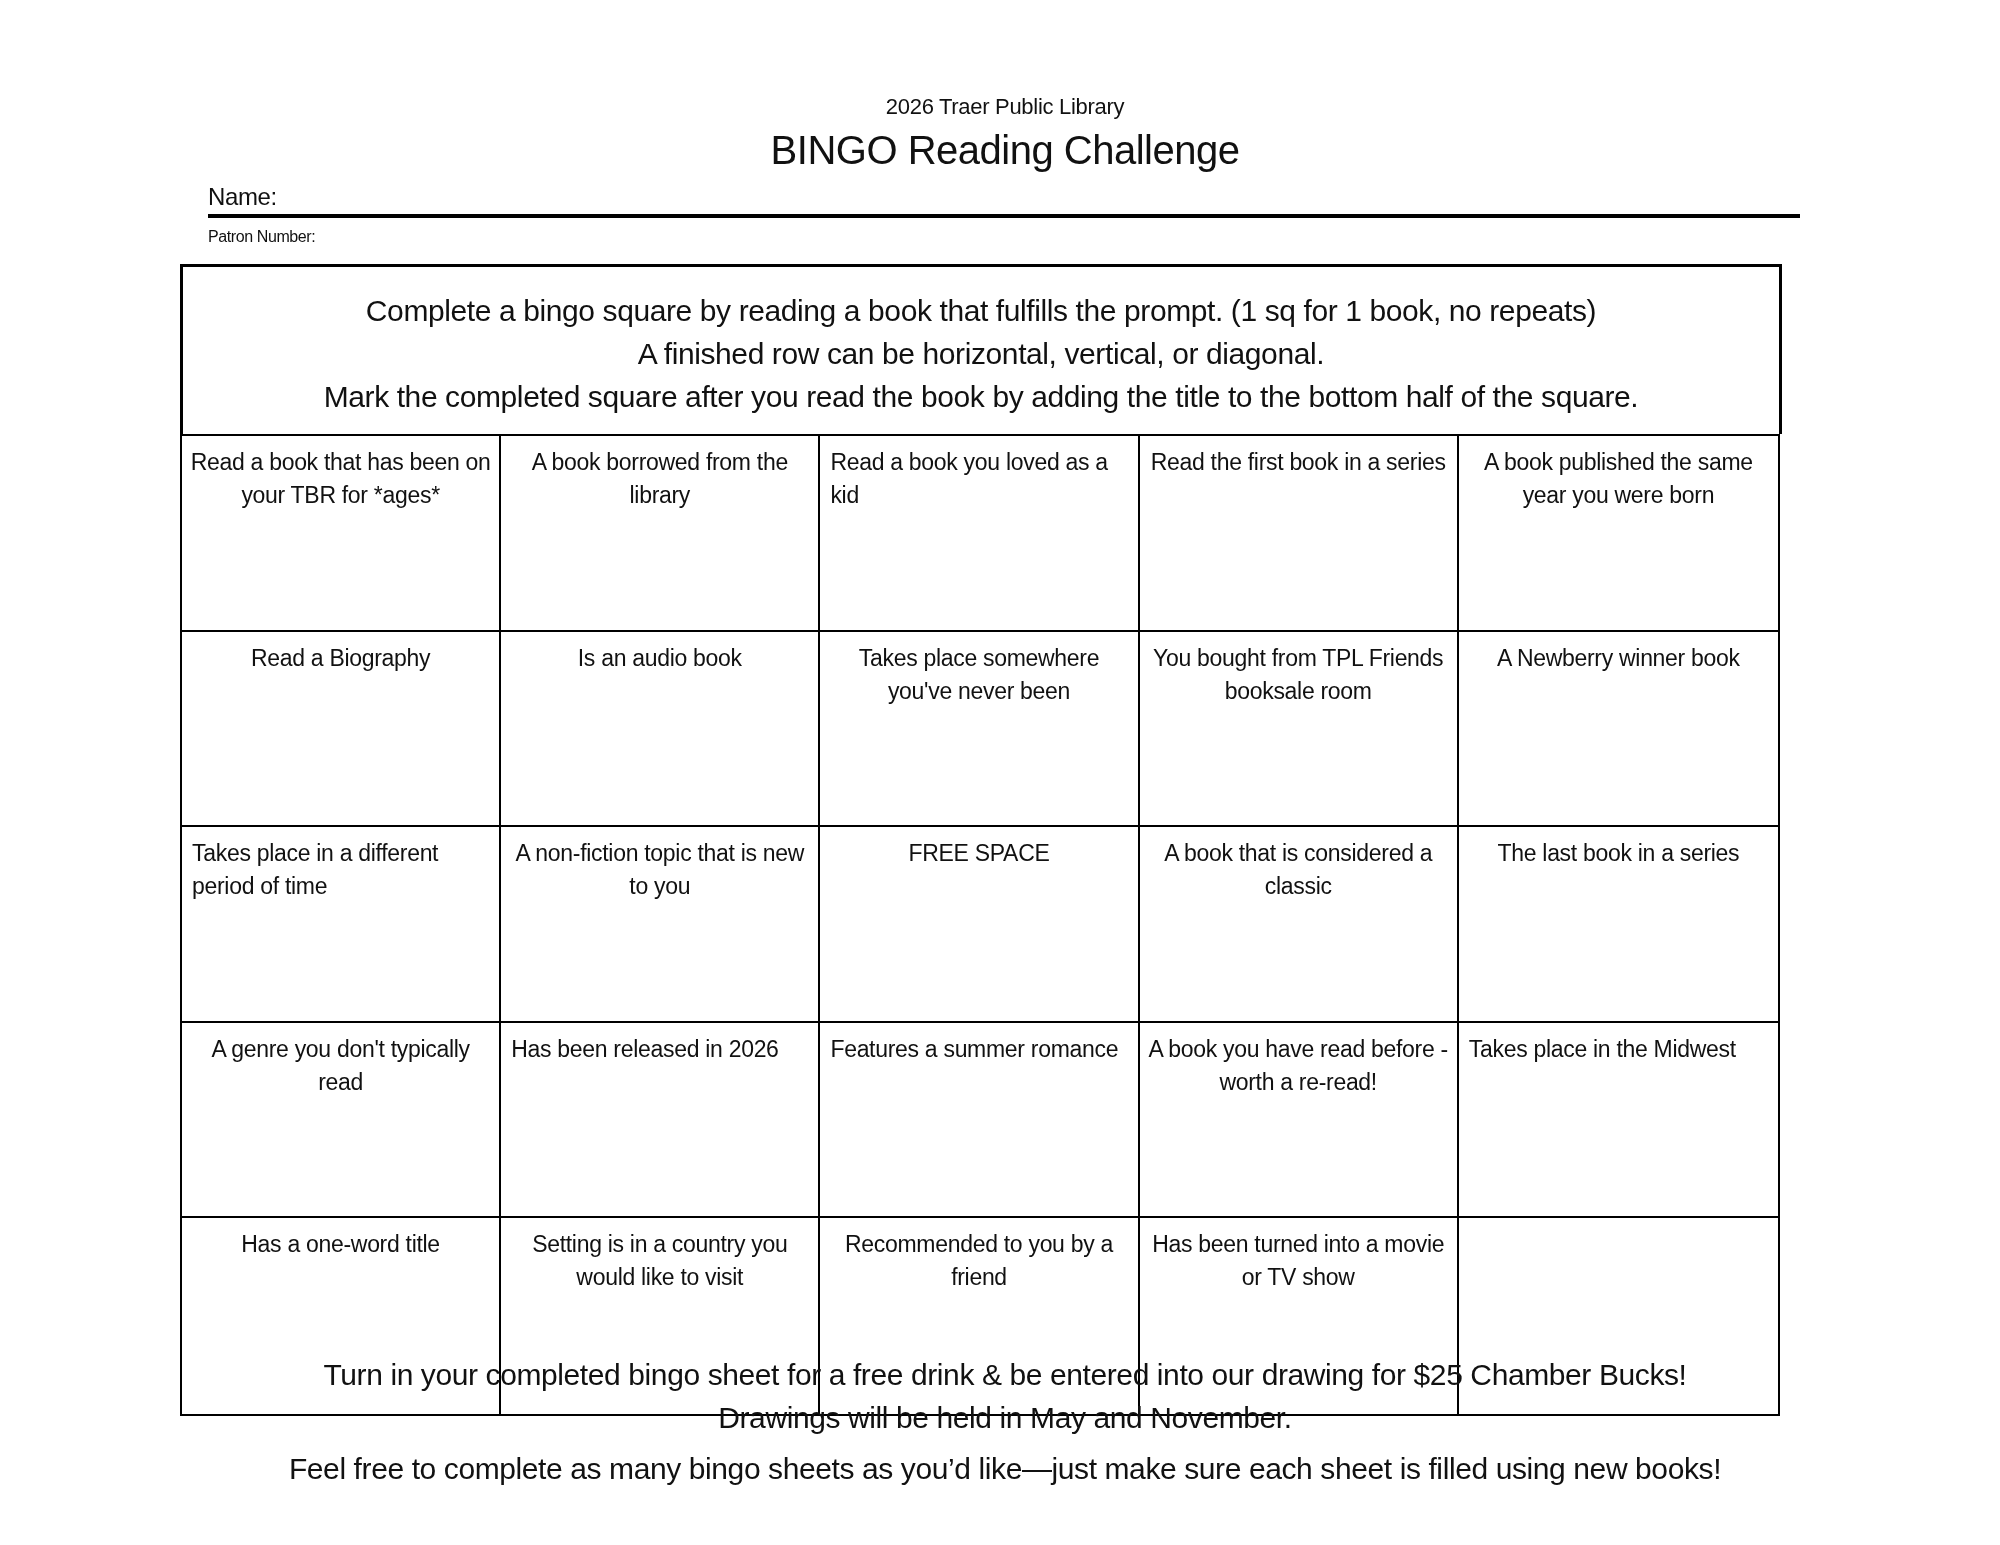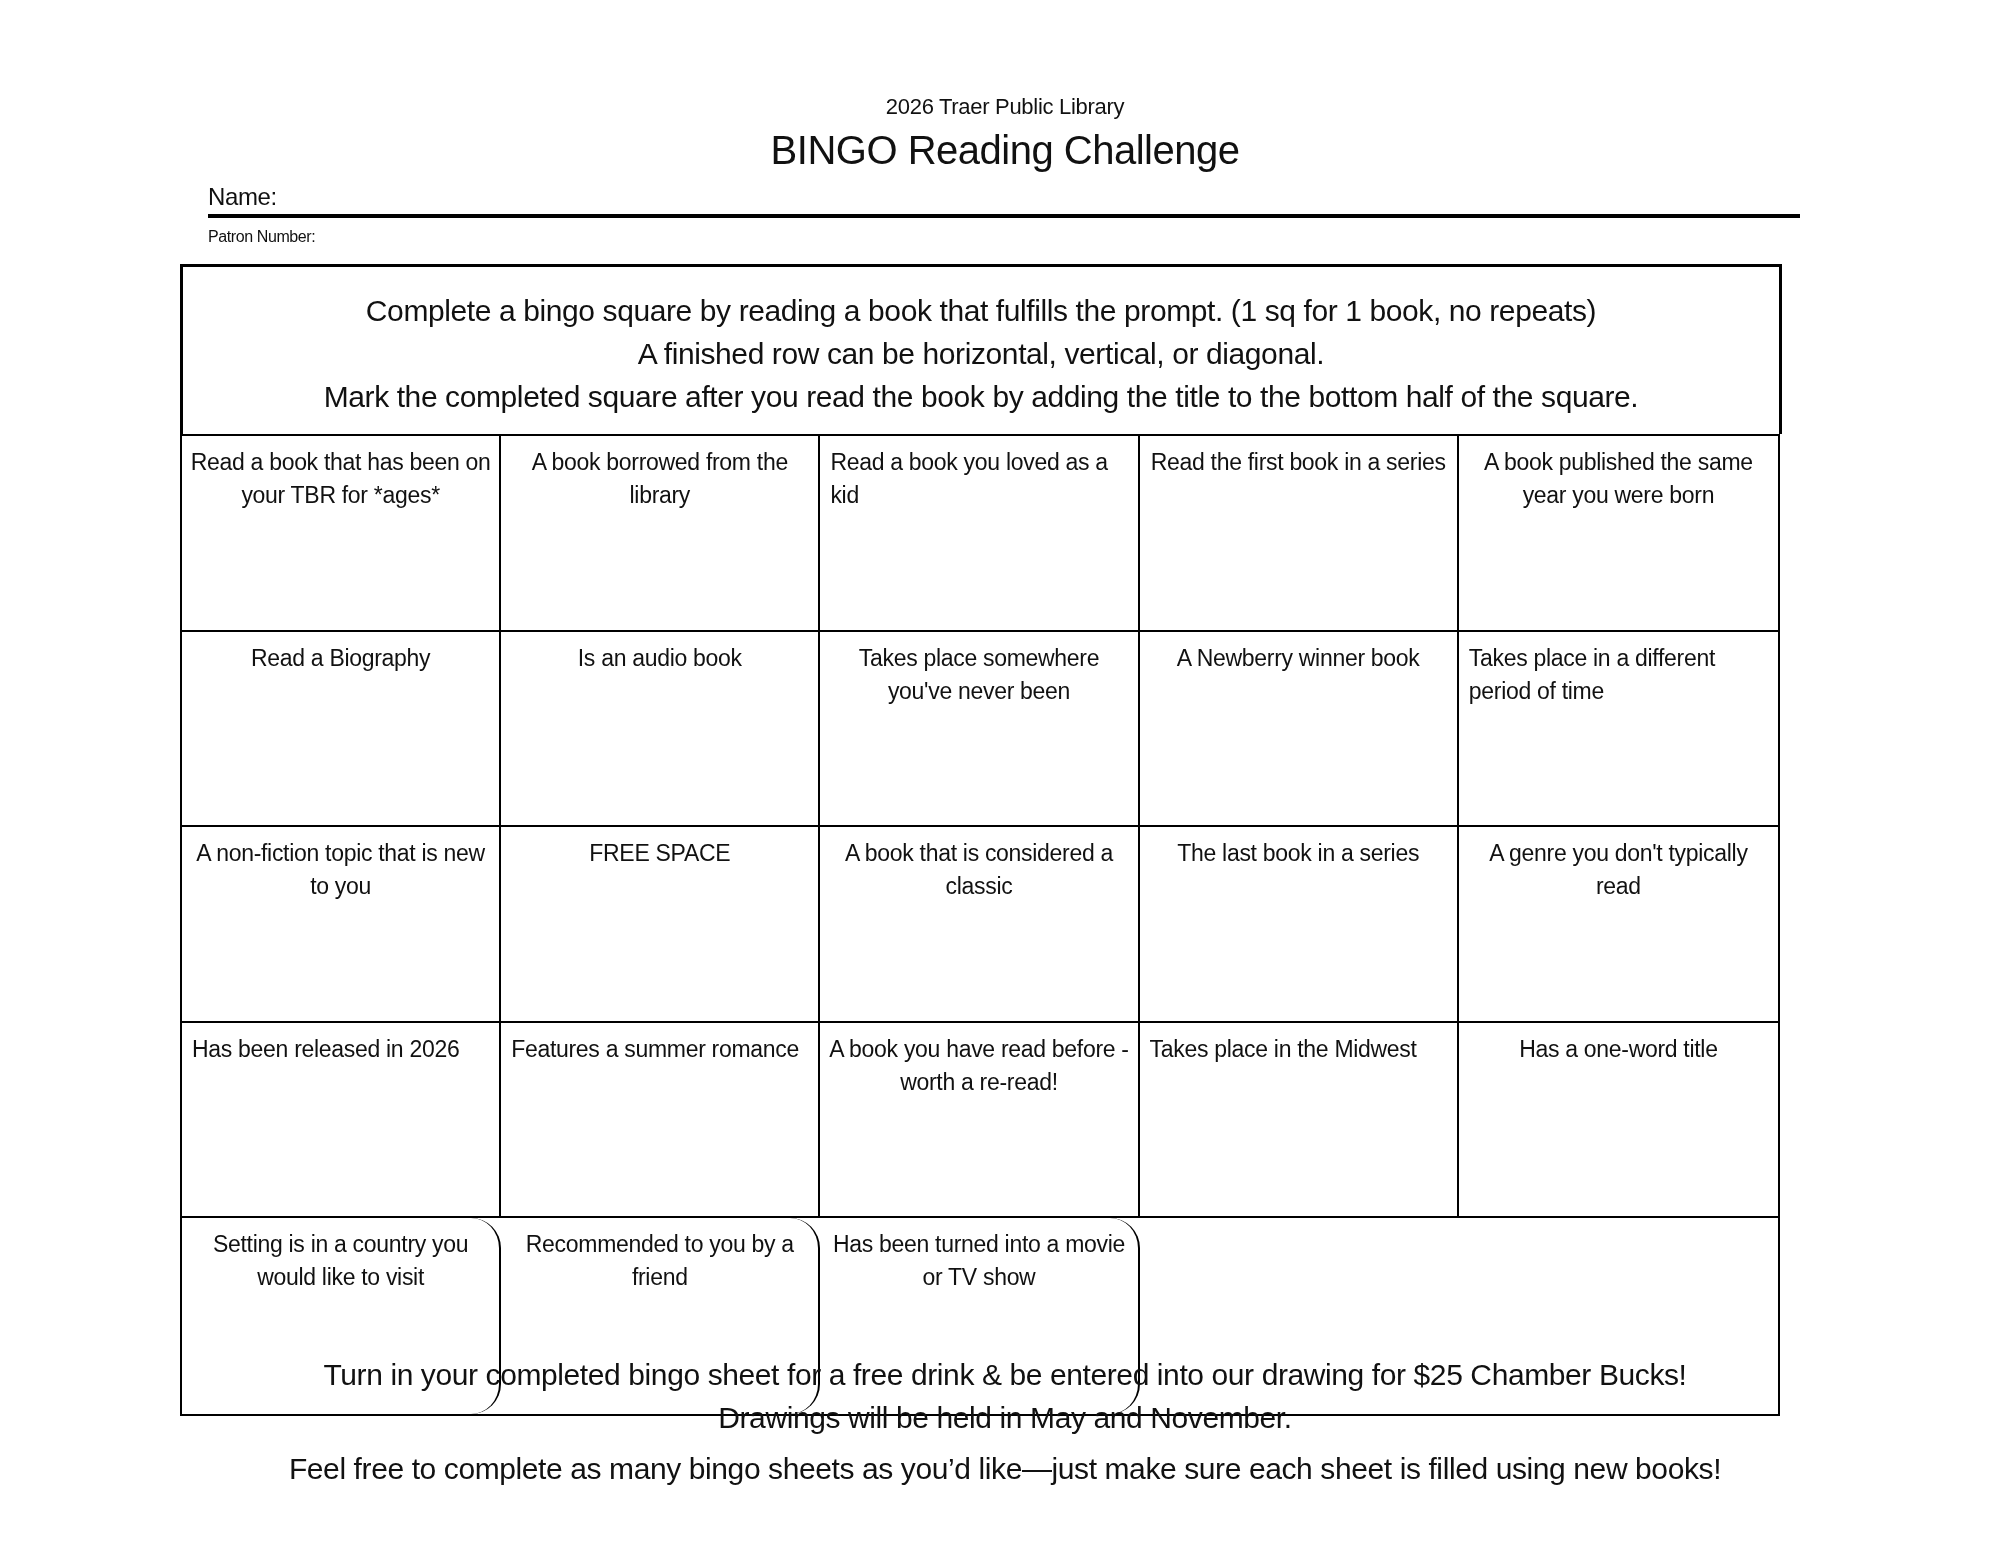--- a/index.html
+++ b/index.html
@@ -15,21 +15,21 @@
                   box-sizing: content-box; text-align: center; }
   .instructions p { margin: 0; font-size: 30px; line-height: 43px; letter-spacing: -0.4px; }
   .instructions p:first-child { margin-top: 22px; }
   .grid { left: 180px; top: 434px; width: 1600px; height: 982px;
           display: grid; grid-template-columns: repeat(5, 1fr); grid-template-rows: repeat(5, 1fr);
           border: 2px solid #000; box-sizing: border-box; }
   .cell { border-right: 2px solid #000; border-bottom: 2px solid #000; box-sizing: border-box;
           padding: 10px 8px 0 8px; font-size: 23px; line-height: 33px; text-align: center; letter-spacing: -0.3px;
           cursor: text; }
   .cell:nth-child(5n) { border-right: none; }
-  .cell:nth-child(n+21) { border-bottom: none; border-radius: 30px; }
+  .cell:nth-child(n+21) { border-bottom: none; }
   .cell.left { text-align: left; padding-left: 10px; }
   .footer { left: 0; width: 2010px; text-align: center; font-size: 30px; letter-spacing: -0.4px; }
   .f1 { top: 1358px; }
   .f2 { top: 1401px; }
   .f3 { top: 1452px; }
 </style>
 </head>
 <body>
 
 <div class="abs subtitle">2026 Traer Public Library</div>
@@ -48,20 +48,21 @@
 <div class="abs grid">
   <div class="cell">Read a book that has been on your TBR for *ages*</div>
   <div class="cell">A book borrowed from the library</div>
   <div class="cell left">Read a book you loved as a kid</div>
   <div class="cell">Read the first book in a series</div>
   <div class="cell">A book published the same year you were born</div>
 
   <div class="cell">Read a Biography</div>
   <div class="cell">Is an audio book</div>
   <div class="cell">Takes place somewhere you've never been</div>
+  <div class="cell">You bought from TPL Friends booksale room</div>
   <div class="cell">A Newberry winner book</div>
 
   <div class="cell left">Takes place in a different period of time</div>
   <div class="cell">A non-fiction topic that is new to you</div>
   <div class="cell">FREE SPACE</div>
   <div class="cell">A book that is considered a classic</div>
   <div class="cell">The last book in a series</div>
 
   <div class="cell">A genre you don't typically read</div>
   <div class="cell left">Has been released in 2026</div>

